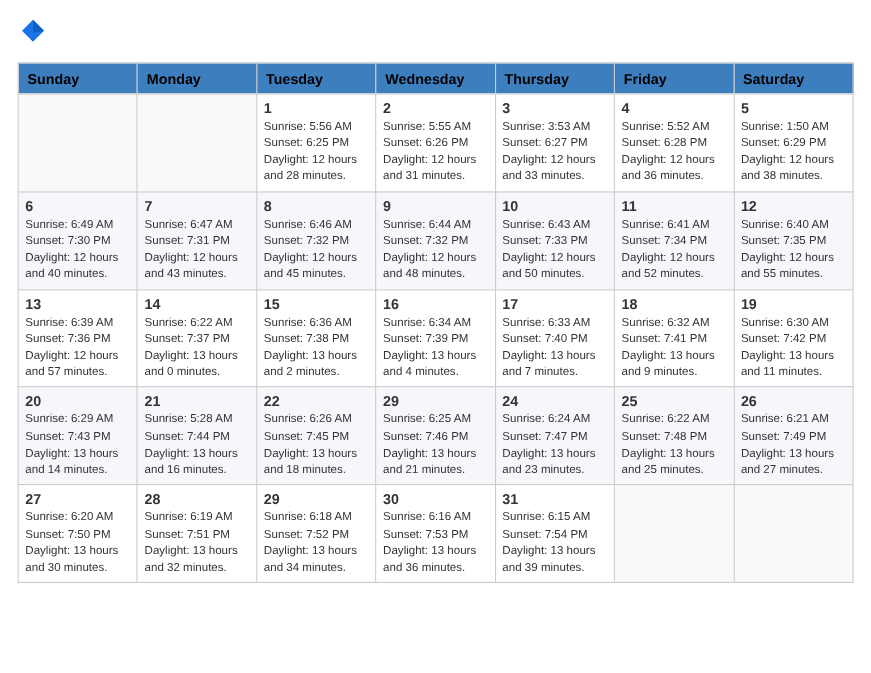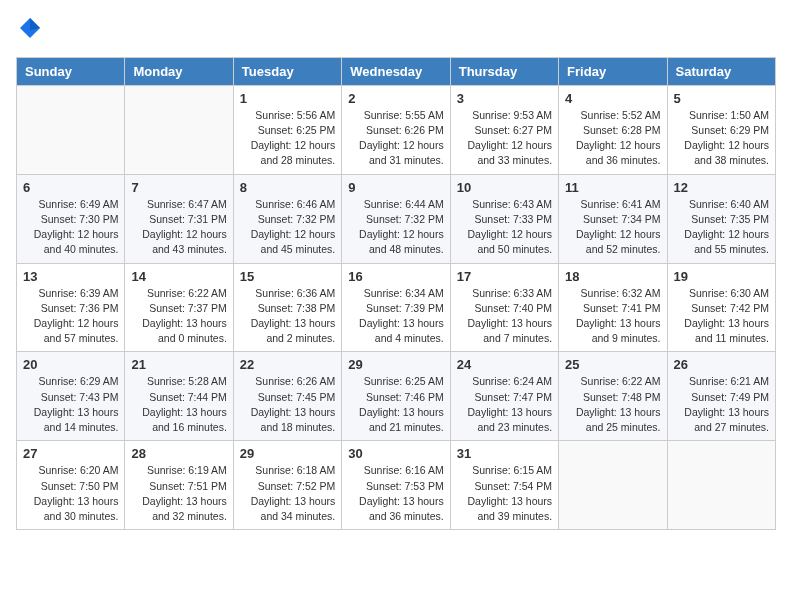--- a/index.html
+++ b/index.html
@@ -44,21 +44,21 @@
       font-size: 15px;
       color: #555;
     }
     .calendar {
       width: 100%;
       border-collapse: collapse;
       border: 1px solid #ccc;
     }
     .calendar th {
       background-color: #3d7ebf;
-      color: #ffffff;
+      color: #000000;
       font-size: 13px;
       font-weight: bold;
       padding: 6px 8px;
       text-align: left;
       border: 1px solid #ccc;
     }
     .calendar td {
       vertical-align: top;
       border: 1px solid #ccc;
       padding: 5px 6px;
@@ -77,21 +77,20 @@
     .day-number {
       font-size: 13px;
       font-weight: bold;
       display: block;
       margin-bottom: 2px;
     }
     .day-info {
       font-size: 10.5px;
       line-height: 1.45;
       color: #333;
-      text-align: right;
     }
     .empty { background: #f9f9f9 !important; }
   </style>
 </head>
 <body>
 
 <div class="header">
   <div class="logo">
     <div>
       <div class="logo-text">
@@ -134,21 +133,21 @@
 Daylight: 12 hours and 28 minutes.</div>
         </td>
         <td>
           <span class="day-number">2</span>
           <div class="day-info">Sunrise: 5:55 AM
 Sunset: 6:26 PM
 Daylight: 12 hours and 31 minutes.</div>
         </td>
         <td>
           <span class="day-number">3</span>
-          <div class="day-info">Sunrise: 9:53 AM
+          <div class="day-info">Sunrise: 3:53 AM
 Sunset: 6:27 PM
 Daylight: 12 hours and 33 minutes.</div>
         </td>
         <td>
           <span class="day-number">4</span>
           <div class="day-info">Sunrise: 5:52 AM
 Sunset: 6:28 PM
 Daylight: 12 hours and 36 minutes.</div>
         </td>
         <td>

